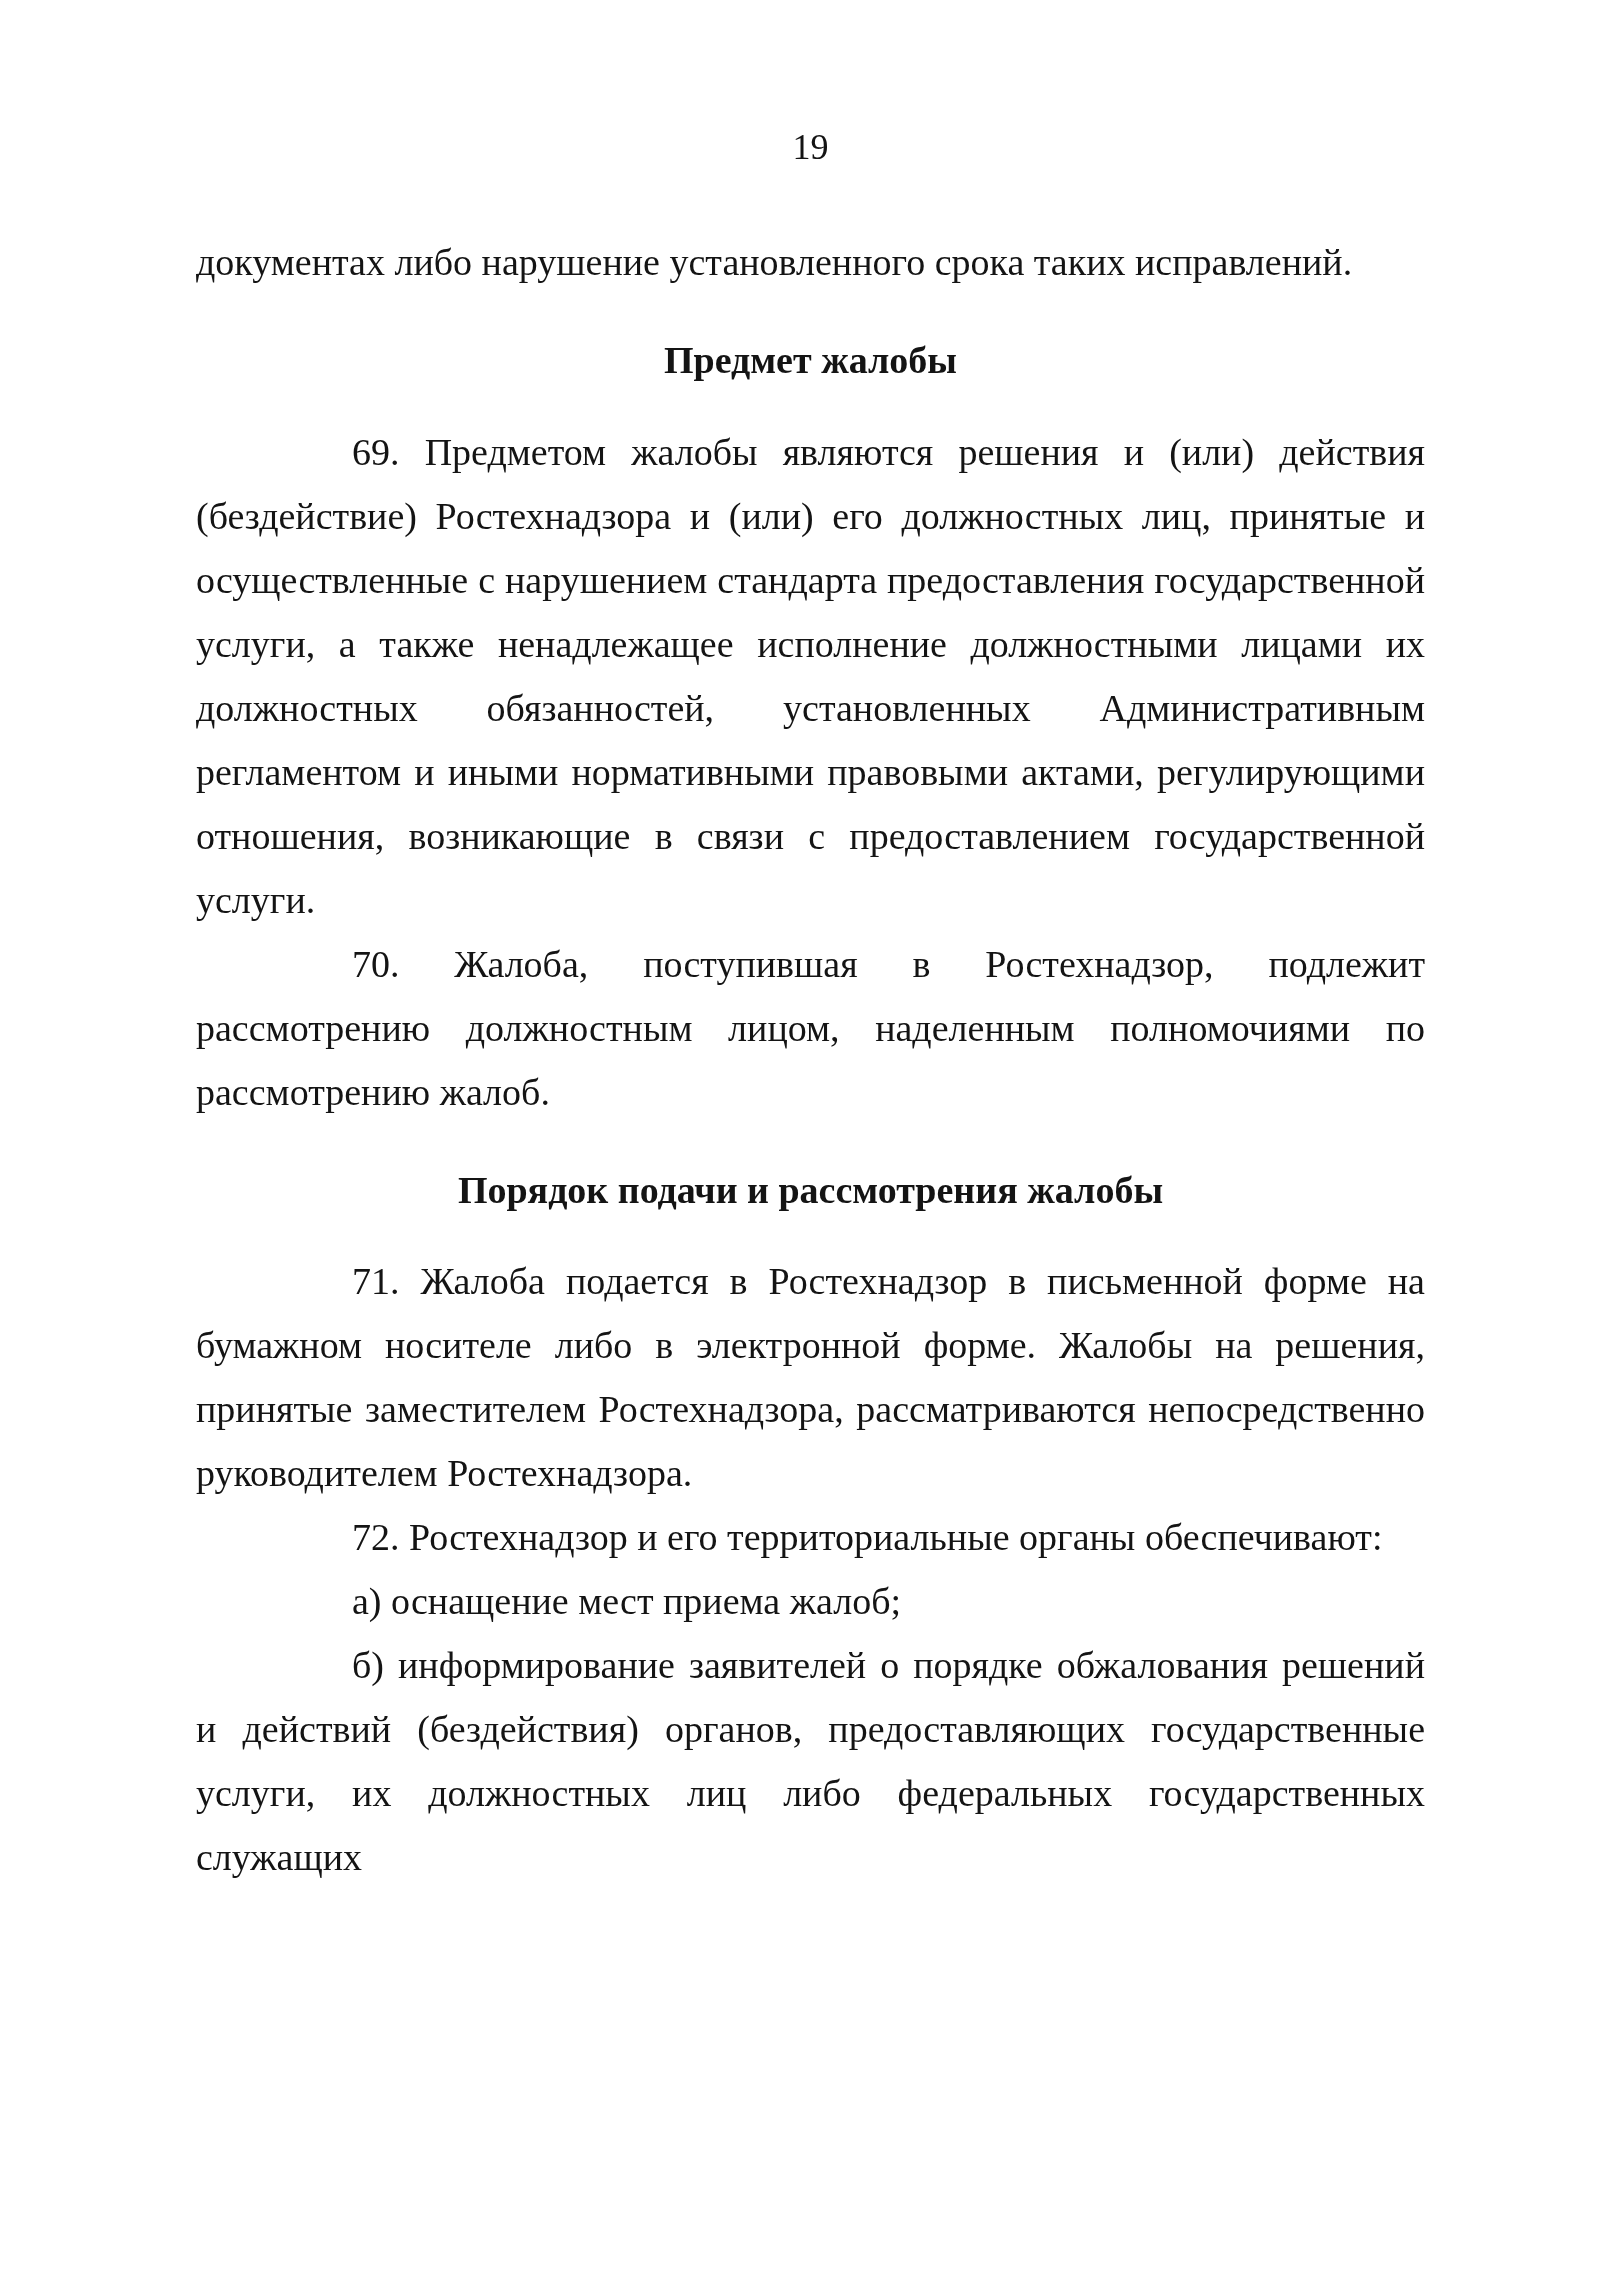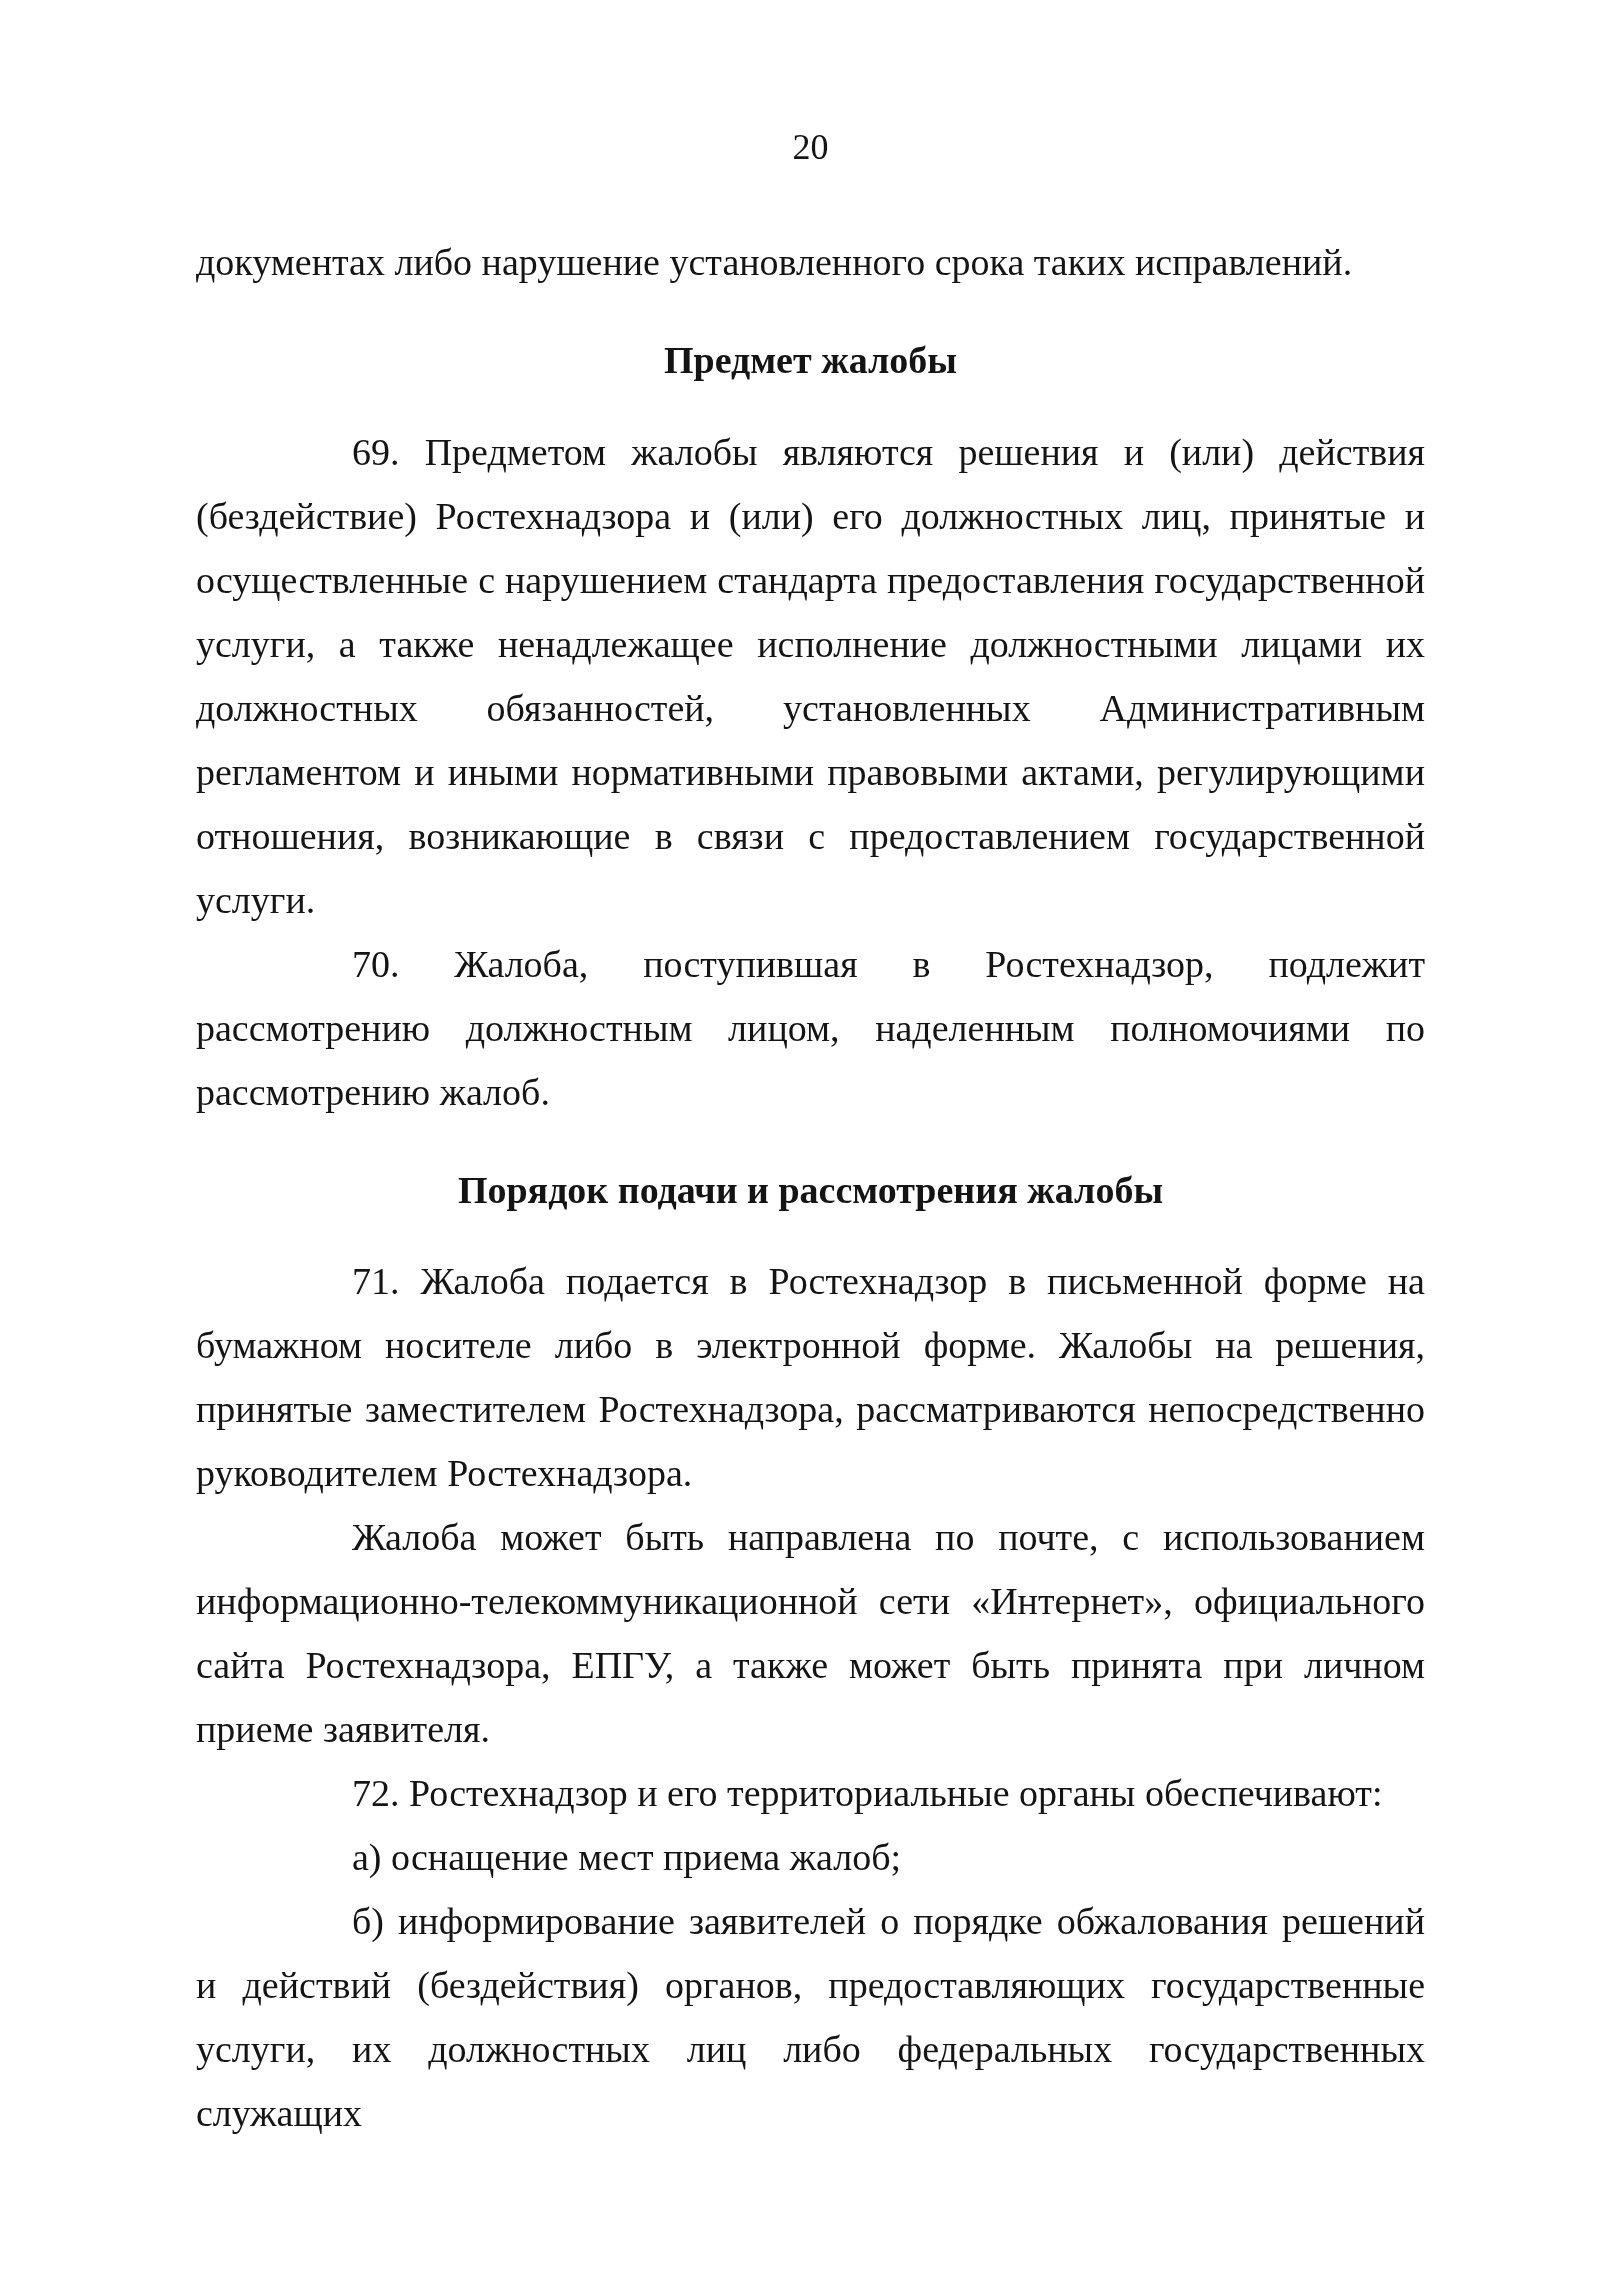--- a/index.html
+++ b/index.html
@@ -42,27 +42,26 @@
     text-align: center;
     white-space: pre-line;
     margin: 34px 0 27.5px 0;
     font-weight: bold;
   }
 </style>
 </head>
 <body>
 
 <div class="page">
-  <div class="page-number">20</div>
+  <div class="page-number">19</div>
   <div class="doc-body" id="doc-body">
       <div class="paragraph">документах либо нарушение установленного срока таких исправлений.</div>
       <div class="heading">Предмет жалобы</div>
       <div class="paragraph indent">69. Предметом жалобы являются решения и (или) действия (бездействие) Ростехнадзора и (или) его должностных лиц, принятые и осуществленные с нарушением стандарта предоставления государственной услуги, а также ненадлежащее исполнение должностными лицами их должностных обязанностей, установленных Административным регламентом и иными нормативными правовыми актами, регулирующими отношения, возникающие в связи с предоставлением государственной услуги.</div>
       <div class="paragraph indent">70. Жалоба, поступившая в Ростехнадзор, подлежит рассмотрению должностным лицом, наделенным полномочиями по рассмотрению жалоб.</div>
       <div class="heading">Порядок подачи и рассмотрения жалобы</div>
       <div class="paragraph indent">71. Жалоба подается в Ростехнадзор в письменной форме на бумажном носителе либо в электронной форме. Жалобы на решения, принятые заместителем Ростехнадзора, рассматриваются непосредственно руководителем Ростехнадзора.</div>
-      <div class="paragraph indent">Жалоба может быть направлена по почте, с использованием информационно-телекоммуникационной сети «Интернет», официального сайта Ростехнадзора, ЕПГУ, а также может быть принята при личном приеме заявителя.</div>
       <div class="paragraph indent">72. Ростехнадзор и его территориальные органы обеспечивают:</div>
       <div class="paragraph indent">а) оснащение мест приема жалоб;</div>
       <div class="paragraph indent justify-last">б) информирование заявителей о порядке обжалования решений и действий (бездействия) органов, предоставляющих государственные услуги, их должностных лиц либо федеральных государственных служащих</div>
     </div>
 </div>
 
 
 </body></html>

